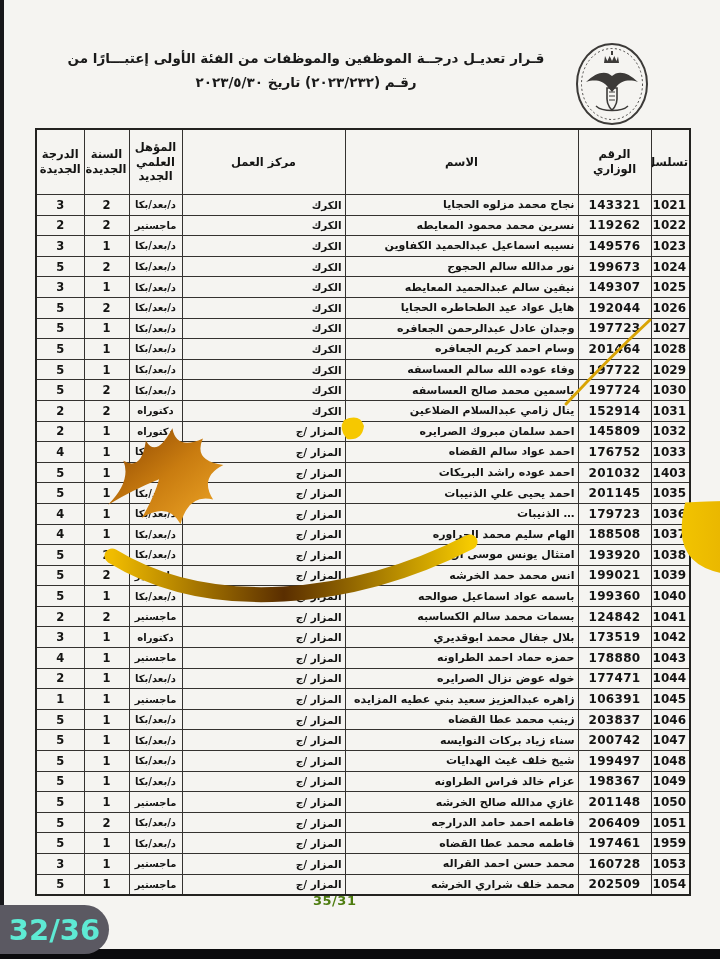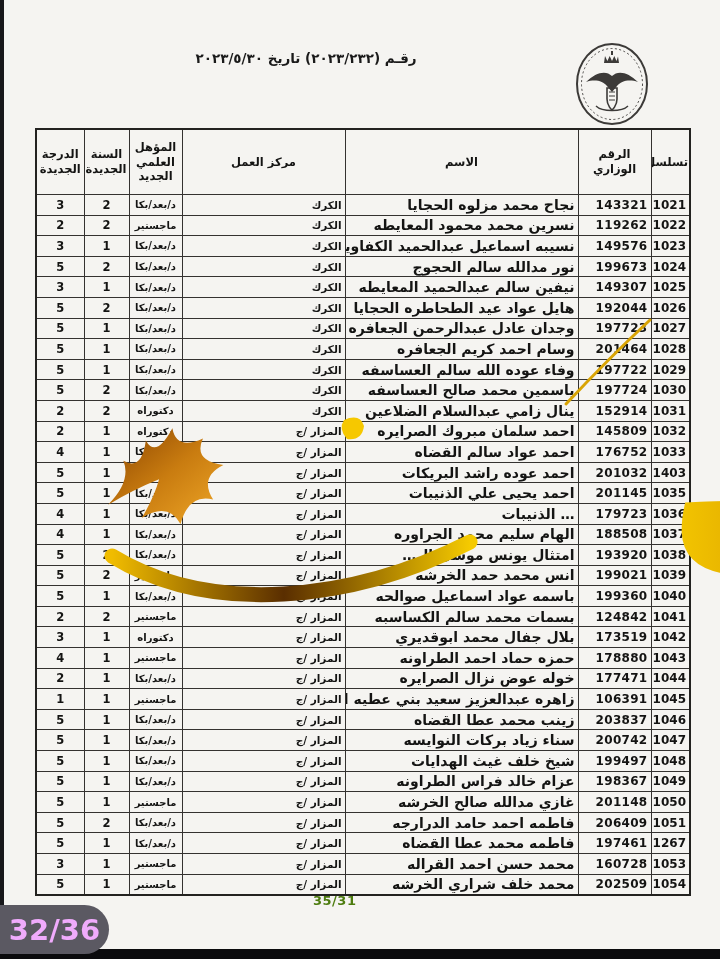--- a/index.html
+++ b/index.html
@@ -30,36 +30,36 @@
     overflow:hidden;white-space:nowrap;
     color:#141413;font-weight:bold;
   }
   .decree thead th{
     height:62px;font-size:11.5px;line-height:1.3;padding:1px 2px;
     white-space:normal;text-align:center;vertical-align:middle;
   }
   .decree tbody tr{height:20.6px;}
   .decree tbody td{padding:0 3px;vertical-align:middle;}
   td.c-serial{font-size:12px;text-align:center;font-family:"DejaVu Sans",sans-serif;}
-  td.c-num{font-size:12px;letter-spacing:.3px;}
-  td.c-name{font-size:14px;text-align:right;padding-right:4px;}
+  td.c-num{font-size:12px;text-align:center;letter-spacing:.3px;}
+  td.c-name{font-size:11px;text-align:right;padding-right:4px;}
   td.c-center{font-size:10.5px;text-align:right;padding-right:6px;}
   td.c-qual{font-size:10px;text-align:center;padding-right:2px;}
   td.c-year{font-size:11.5px;text-align:center;}
   td.c-grade{font-size:11.5px;text-align:center;}
 
   .page-number{
     position:absolute;top:893px;left:313px;
     font-size:13px;font-weight:bold;color:#4d7c0f;letter-spacing:.5px;
   }
   .viewer-badge{
     position:absolute;top:905px;left:0;width:109px;height:49px;
     background:#5b5962;border-radius:0 26px 26px 0;
     display:flex;align-items:center;justify-content:center;
-    color:#f0abfc;font-size:29px;font-weight:bold;z-index:9;
+    color:#5eead4;font-size:29px;font-weight:bold;z-index:9;
   }
   .watermark{position:absolute;top:0;left:0;width:720px;height:959px;z-index:5;pointer-events:none;}
 </style>
 </head>
 <body>
 
 <div class="edge-left"></div>
 <div class="edge-bottom"></div>
 
 <svg class="emblem" viewBox="0 0 80 88">
@@ -67,20 +67,21 @@
   <ellipse cx="40" cy="44" rx="30.5" ry="35.5" fill="none" stroke="#4a4846" stroke-width="1" stroke-dasharray="2 2.4"></ellipse>
   <path d="M33,16 l2.4,5 2.3,-5 2.3,5 2.3,-5 2.2,5 1.5,-4.6 1,6.6 h-15 z" fill="#3c3a38"></path>
   <rect x="39" y="11" width="2" height="4" fill="#3c3a38"></rect>
   <path d="M14,42 C24,32 34,30 40,36 C46,30 56,32 66,42 C57,39 49,41 45,46 L40,52 L35,46 C31,41 23,39 14,42 Z" fill="#3c3a38"></path>
   <path d="M35,48 h10 v11 c0,7 -5,11 -5,11 c0,0 -5,-4 -5,-11 Z" fill="none" stroke="#3c3a38" stroke-width="1.6"></path>
   <path d="M37,52 h6 M37,56 h6 M37,60 h6" stroke="#3c3a38" stroke-width="1"></path>
   <path d="M24,66 C30,72 50,72 56,66" fill="none" stroke="#3c3a38" stroke-width="1.4"></path>
 </svg>
 
 <div class="doc-header">
+  <div>قـرار تعديـل درجــة الموظفين والموظفات من الفئة الأولى  إعتبـــارًا من</div>
   <div>رقـم (٢٠٢٣/٢٣٢) تاريخ ٢٠٢٣/٥/٣٠</div>
 </div>
 
 <table class="decree">
   <colgroup>
     <col style="width:39px">
       <col style="width:73px">
       <col style="width:233px">
     <col style="width:163px">
       <col style="width:53px">
@@ -372,21 +373,21 @@
       <tr>
         <td class="c-serial">1051</td>
         <td class="c-num">206409</td>
         <td class="c-name">فاطمه احمد حامد الدرارجه</td>
         <td class="c-center">المزار /ج</td>
         <td class="c-qual">د/بعد/بكا</td>
         <td class="c-year">2</td>
         <td class="c-grade">5</td>
       </tr>
       <tr>
-        <td class="c-serial">1267</td>
+        <td class="c-serial">1959</td>
         <td class="c-num">197461</td>
         <td class="c-name">فاطمه محمد عطا القضاه</td>
         <td class="c-center">المزار /ج</td>
         <td class="c-qual">د/بعد/بكا</td>
         <td class="c-year">1</td>
         <td class="c-grade">5</td>
       </tr>
       <tr>
         <td class="c-serial">1053</td>
         <td class="c-num">160728</td>

